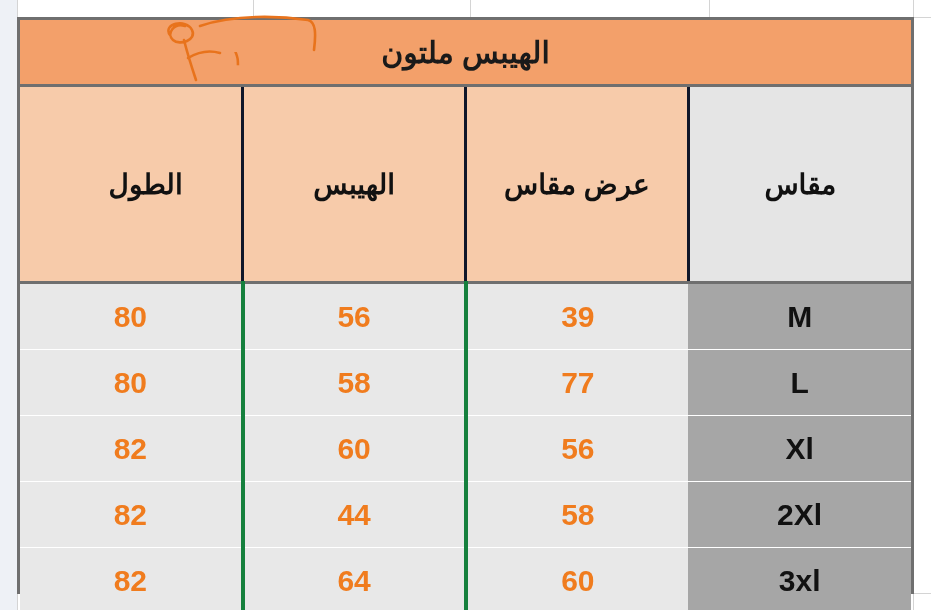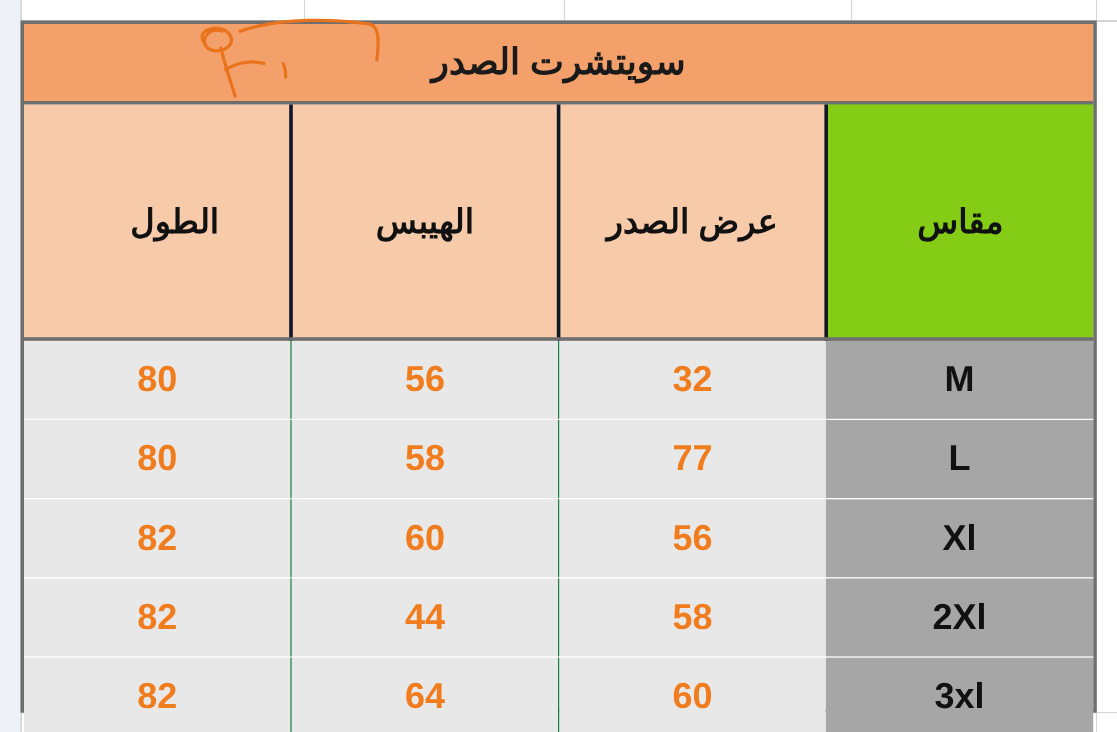--- a/index.html
+++ b/index.html
@@ -70,33 +70,33 @@
     background: #f7cbaa;
     color: #111111;
     font-size: 28px;
     font-weight: bold;
     text-align: center;
     height: 192px;
     border-bottom: 3px solid #6f6f6f;
     border-left: 3px solid #0f172a;
   }
   .head-cell.last { border-left: none; padding-left: 31px; }
-  .head-cell.size-head { background: #84cc16; }
+  .head-cell.size-head { background: #e5e5e5; }
 
   .data-row td {
     height: 63px;
     font-size: 30px;
     font-weight: bold;
     text-align: center;
     border-bottom: 1px solid #ffffff;
   }
   .cell-num {
     background: #e8e8e8;
     color: #f07c1e;
-    border-left: 1px solid #15803d;
+    border-left: 4px solid #15803d;
   }
   .cell-num.first-col { border-left: none; }
   .cell-size {
     background: #a6a6a6;
     color: #111111;
     border-bottom: 1px solid #8f8f8f;
   }
   .data-row:last-child td { border-bottom: none; }
 
   
@@ -121,40 +121,40 @@
 <body>
 
 <div class="sheet-bg"></div>
 <div class="sheet-bg-left"></div>
 
 <div class="table-wrap">
   <table class="size-table">
     <tbody>
         <tr>
       <td class="title-cell" colspan="4">
-        <span>سويتشرت الصدر</span>
+        <span>الهيبس ملتون</span>
         <svg class="annotation" viewBox="0 0 200 85">
           <path d="M30 25 C22 14, 46 8, 52 20 C57 30, 40 36, 33 30 C26 24, 34 12, 45 16" fill="none" stroke="#e8731c" stroke-width="2.6" stroke-linecap="round"></path>
           <path d="M44 30 C48 46, 52 58, 56 70" fill="none" stroke="#e8731c" stroke-width="2.6" stroke-linecap="round"></path>
           <path d="M48 48 C58 42, 70 40, 80 43" fill="none" stroke="#e8731c" stroke-width="2.6" stroke-linecap="round"></path>
           <path d="M60 16 C95 4, 140 6, 168 10 C176 12, 176 24, 174 40" fill="none" stroke="#e8731c" stroke-width="2.6" stroke-linecap="round" stroke-linejoin="round"></path>
         </svg>
         <span class="annot-digit">١</span>
       </td>
     </tr>
     <tr>
       <td class="head-cell size-head">مقاس</td>
-      <td class="head-cell">عرض الصدر</td>
+      <td class="head-cell">عرض مقاس</td>
       <td class="head-cell">الهيبس</td>
       <td class="head-cell last">الطول</td>
     </tr>
 
     <tr class="data-row">
       <td class="cell-size">M</td>
-      <td class="cell-num">32</td>
+      <td class="cell-num">39</td>
       <td class="cell-num">56</td>
       <td class="cell-num first-col">80</td>
     </tr>
     <tr class="data-row">
       <td class="cell-size">L</td>
       <td class="cell-num">77</td>
       <td class="cell-num">58</td>
       <td class="cell-num first-col">80</td>
     </tr>
     <tr class="data-row">

